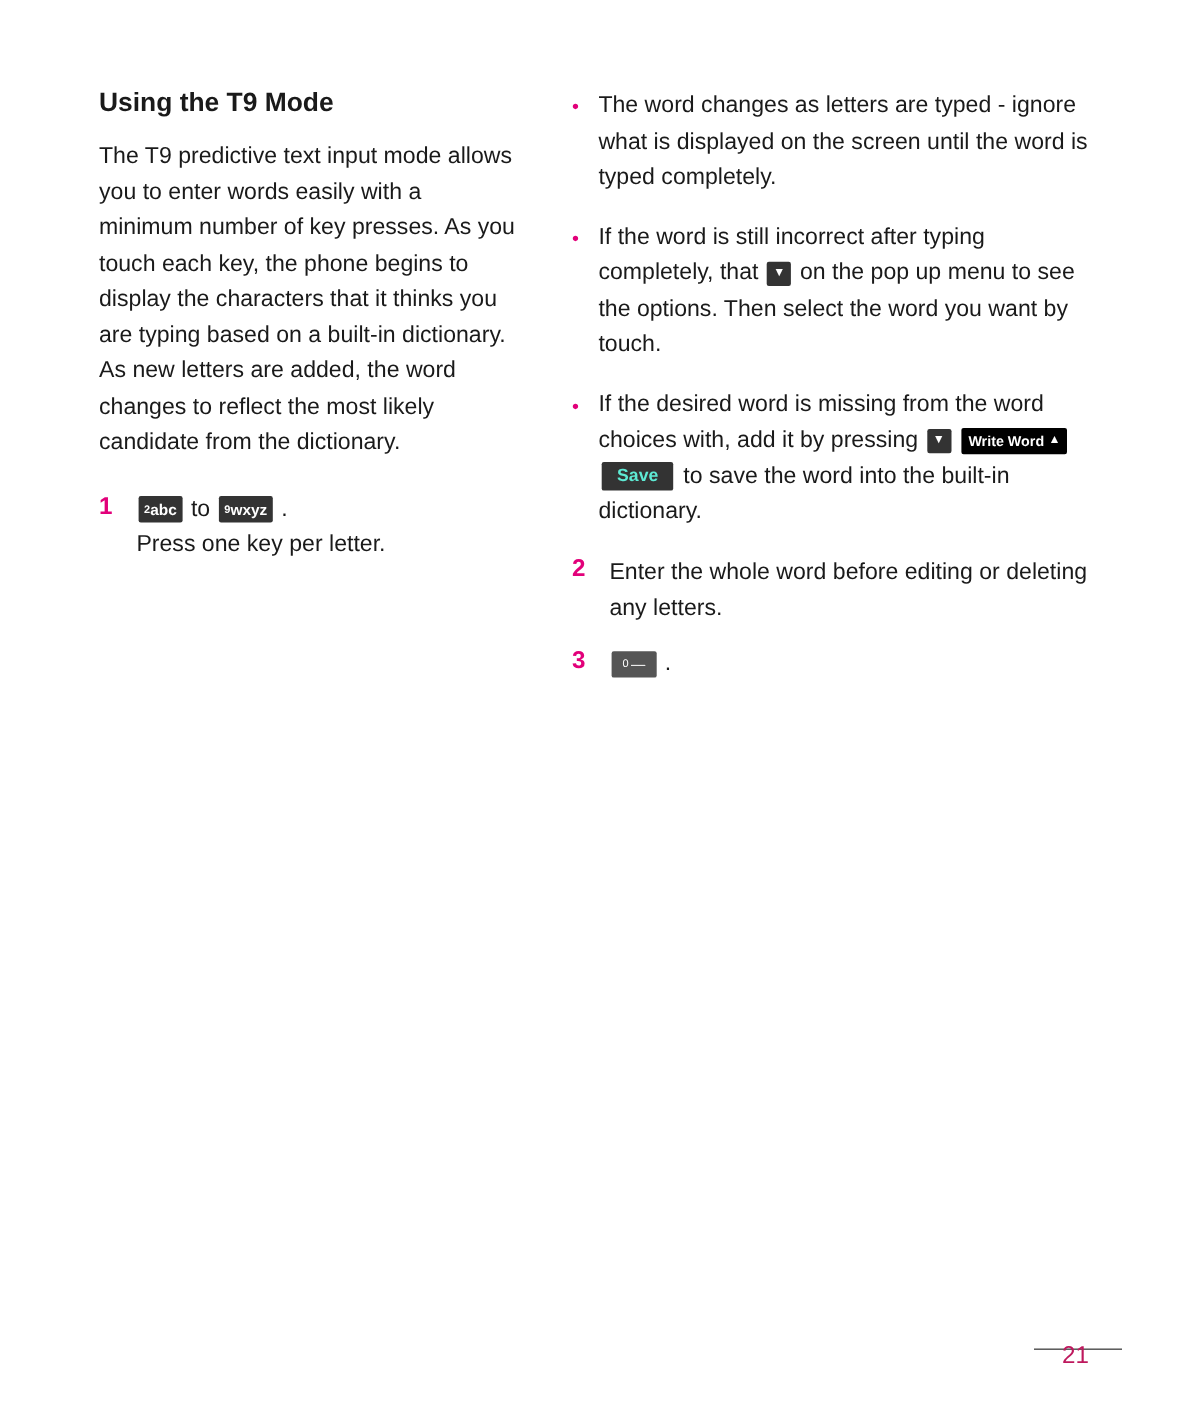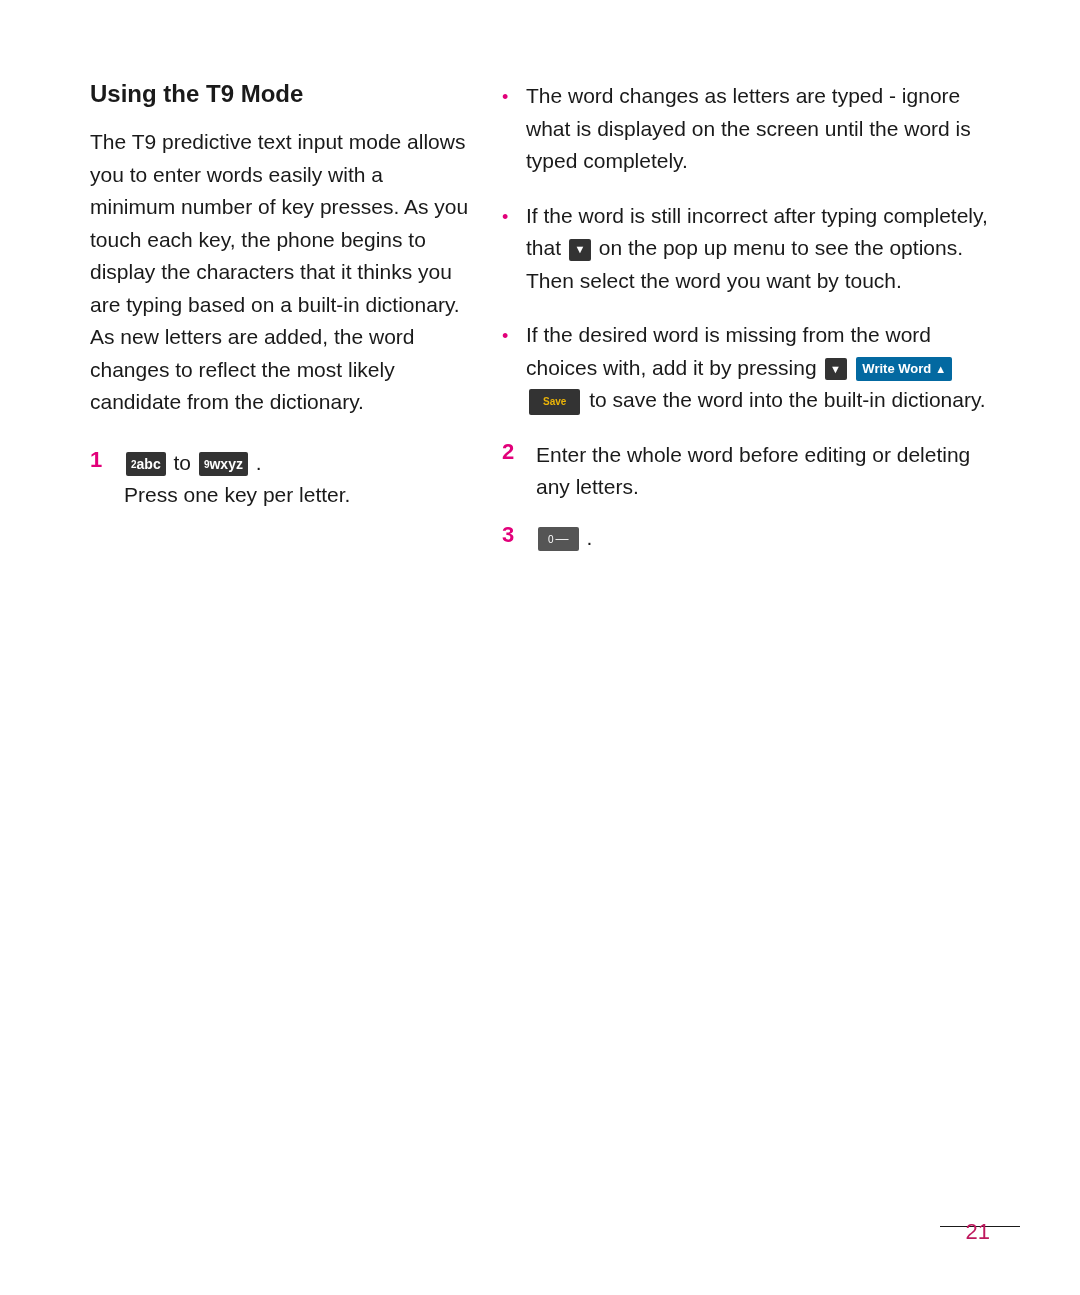--- a/index.html
+++ b/index.html
@@ -20,21 +20,21 @@
 
     .page {
       width: 1080px;
       height: 1295px;
       padding: 80px 90px 60px 90px;
       position: relative;
     }
 
     .content-layout {
       display: flex;
-      gap: 32px;
+      gap: 50px;
     }
 
     .left-column {
       flex: 0 0 380px;
     }
 
     .right-column {
       flex: 1;
     }
 
@@ -114,43 +114,43 @@
       height: 22px;
       border-radius: 2px;
       vertical-align: middle;
       margin: 0 2px;
     }
 
     .write-word-btn {
       display: inline-flex;
       align-items: center;
       gap: 4px;
-      background: #0369a1;
+      background: #000000;
       color: #ffffff;
       font-size: 13px;
       font-weight: bold;
       padding: 2px 6px;
       border-radius: 2px;
       height: 24px;
       vertical-align: middle;
       margin: 0 2px;
     }
 
     .write-word-arrow {
       font-size: 11px;
       color: #ffffff;
     }
 
     .save-btn {
       display: inline-flex;
       align-items: center;
       justify-content: center;
       background: #333333;
-      color: #eab308;
-      font-size: 10px;
+      color: #5eead4;
+      font-size: 16px;
       font-weight: bold;
       padding: 2px 14px;
       border-radius: 2px;
       height: 26px;
       vertical-align: middle;
       margin: 0 3px;
     }
 
     .space-btn {
       display: inline-flex;

